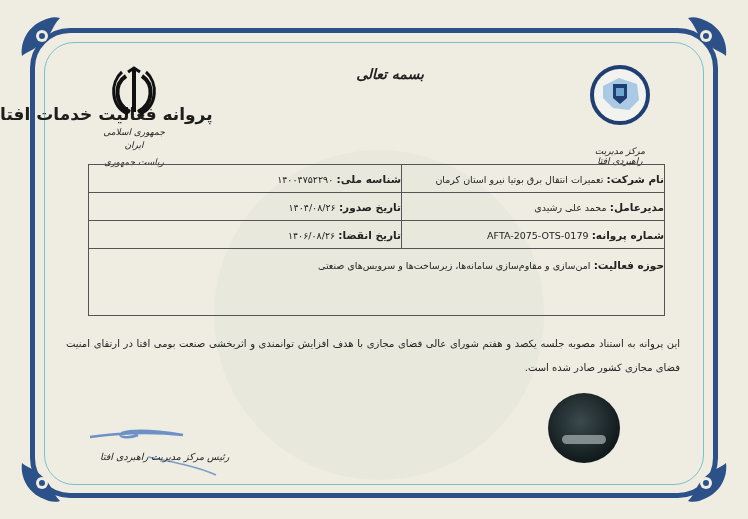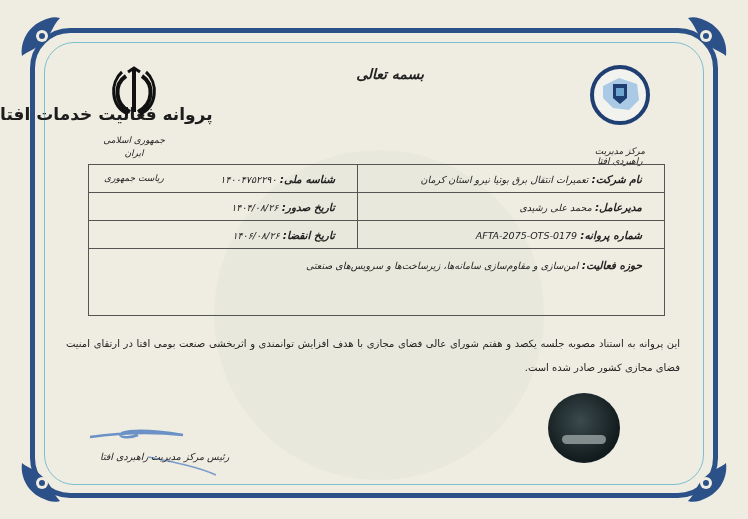--- a/index.html
+++ b/index.html
@@ -10,25 +10,25 @@
   .corner { position:absolute; width:52px; height:52px; }
   .corner.tl { left:14px; top:12px; }
   .corner.tr { right:14px; top:12px; transform:scaleX(-1); }
   .corner.bl { left:14px; bottom:12px; transform:scaleY(-1); }
   .corner.br { right:14px; bottom:12px; transform:scale(-1,-1); }
   .watermark { position:absolute; left:214px; top:150px; width:330px; height:330px; border-radius:50%; background:#e3e5d8; opacity:.55; }
   .rtl { direction:rtl; }
   .bism { position:absolute; left:16px; width:748px; top:66px; text-align:center; font-family:"DejaVu Serif", serif; font-style:italic; font-size:14px; color:#222; font-weight:bold; }
   .title { position:absolute; left:0; width:748px; top:104px; text-align:left; font-size:17px; font-weight:bold; color:#1d1d1d; }
   .emblem-left { position:absolute; left:100px; top:66px; width:68px; height:90px; text-align:center; }
-  .emblem-left .sub { font-family:"DejaVu Serif", serif; font-style:italic; font-size:9px; color:#222; line-height:13px; margin-top:12px; }
+  .emblem-left .sub { font-family:"DejaVu Serif", serif; font-style:italic; font-size:9px; color:#222; line-height:13px; margin-top:4px; }
   .emblem-right { position:absolute; left:580px; top:64px; width:80px; height:90px; text-align:center; }
   .emblem-right .sub { font-family:"DejaVu Serif", serif; font-style:italic; font-size:9px; color:#222; margin-top:16px; }
   table.info { position:absolute; left:88px; top:164px; width:577px; border-collapse:collapse; direction:rtl; font-size:10px; color:#222; }
-  table.info td { border:1px solid #555; height:27px; padding:0 22px; vertical-align:middle;font-style:italic; }
+  table.info td { border:1px solid #555; height:27px; padding:0 0; vertical-align:middle; }
   table.info td.right { width:262px; }
   table.info .lbl { font-weight:bold; font-size:10.5px; }
   table.info .val { font-size:9.5px; }
   table.info tr.scope td { height:56px; vertical-align:top; padding-top:10px;margin-left:39px; }
   .body-text { position:absolute; left:66px; width:614px; top:332px; direction:rtl; text-align:justify; font-size:10px; color:#222; line-height:24px; }
   .sig { position:absolute; left:88px; top:427px; width:150px; height:50px; }
   .sig .caption { position:absolute; left:12px; top:24px; font-family:"DejaVu Serif", serif; font-style:italic; font-size:9.5px; color:#222; direction:rtl; }
   .seal { position:absolute; left:548px; top:393px; width:72px; height:70px; border-radius:50%; background:radial-gradient(circle at 45% 40%, #3b4a4d, #111a1c 70%); }
   .seal .band { position:absolute; left:14px; top:42px; width:44px; height:9px; background:#9aa4a4; border-radius:5px; opacity:.8; }
 </style>

